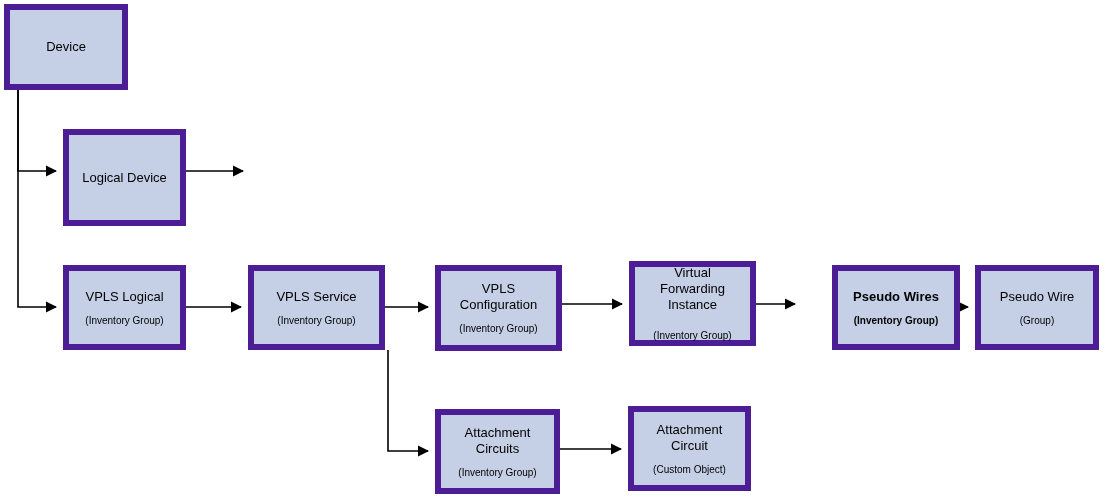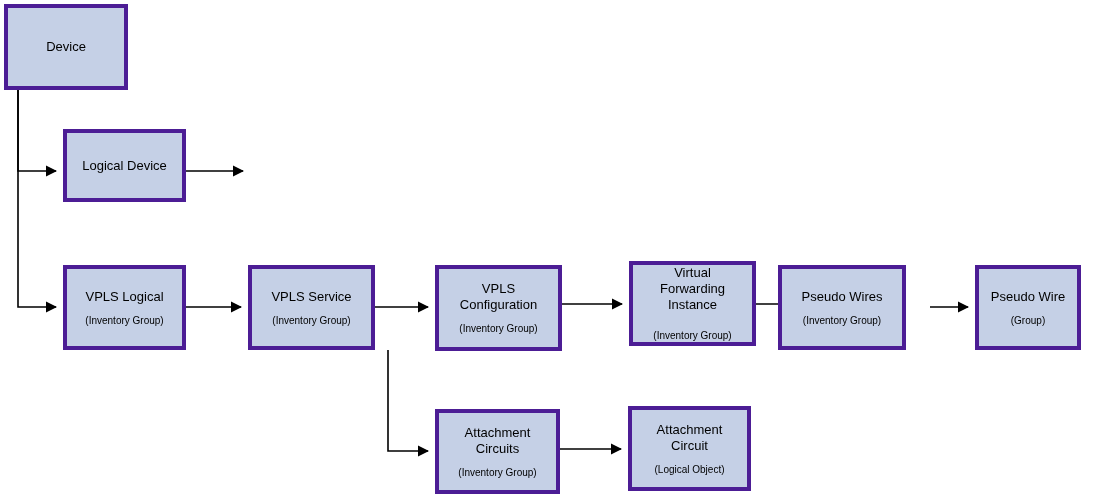--- a/index.html
+++ b/index.html
@@ -12,21 +12,21 @@
     width: 1105px;
     height: 499px;
     background: #ffffff;
     font-family: "Liberation Sans", sans-serif;
     overflow: hidden;
   }
   .node {
     position: absolute;
     box-sizing: border-box;
     background: #c5d0e6;
-    border: 4px solid #4c1d95;
+    border: 6px solid #4c1d95;
     display: flex;
     flex-direction: column;
     align-items: center;
     justify-content: center;
     text-align: center;
     color: #000000;
   }
   .node-title {
     font-size: 13px;
     line-height: 16px;
@@ -80,63 +80,63 @@
 
     <path d="M 388 350 L 388 451 L 428 451" fill="none" stroke="#000000" stroke-width="1.6" marker-end="url(#arrow)"></path>
 
     <path d="M 560 449 L 621 449" fill="none" stroke="#000000" stroke-width="1.6" marker-end="url(#arrow)"></path>
   </svg>
 
   <div class="node no-sub" style="left:4px;top:4px;width:124px;height:86px;">
     <div class="node-title">Device</div>
   </div>
 
-  <div class="node no-sub" style="left:63px;top:129px;width:123px;height:73px;">
+  <div class="node no-sub" style="left:63px;top:129px;width:123px;height:97px;">
     <div class="node-title">Logical Device</div>
   </div>
 
 
   <div class="node" style="left:63px;top:265px;width:123px;height:85px;">
     <div class="node-title">VPLS Logical</div>
     <div class="node-sub">(Inventory Group)</div>
   </div>
 
-  <div class="node" style="left:248px;top:265px;width:127px;height:85px;">
+  <div class="node" style="left:248px;top:265px;width:137px;height:85px;">
     <div class="node-title">VPLS Service</div>
     <div class="node-sub">(Inventory Group)</div>
   </div>
 
   <div class="node" style="left:435px;top:265px;width:127px;height:86px;">
     <div class="node-title" style="white-space:pre-line;">VPLS
 Configuration</div>
     <div class="node-sub">(Inventory Group)</div>
   </div>
 
   <div class="node" style="left:629px;top:261px;width:127px;height:85px;gap:12px;">
     <div class="node-title" style="white-space:pre-line;">Virtual
 Forwarding
 Instance</div>
     <div class="node-sub" style="margin-top:4px;">(Inventory Group)</div>
   </div>
 
-  <div class="node" style="left:778px;top:265px;width:128px;height:85px;">
+  <div class="node" style="left:832px;top:265px;width:128px;height:85px;font-weight:bold;">
     <div class="node-title">Pseudo Wires</div>
     <div class="node-sub">(Inventory Group)</div>
   </div>
 
-  <div class="node" style="left:975px;top:265px;width:106px;height:85px;">
+  <div class="node" style="left:975px;top:265px;width:124px;height:85px;">
     <div class="node-title">Pseudo Wire</div>
     <div class="node-sub">(Group)</div>
   </div>
 
   <div class="node" style="left:435px;top:409px;width:125px;height:85px;">
     <div class="node-title" style="white-space:pre-line;">Attachment
 Circuits</div>
     <div class="node-sub">(Inventory Group)</div>
   </div>
 
   <div class="node" style="left:628px;top:406px;width:123px;height:85px;">
     <div class="node-title" style="white-space:pre-line;">Attachment
 Circuit</div>
-    <div class="node-sub">(Logical Object)</div>
+    <div class="node-sub">(Custom Object)</div>
   </div>
 
 </div>
 
 </body></html>

